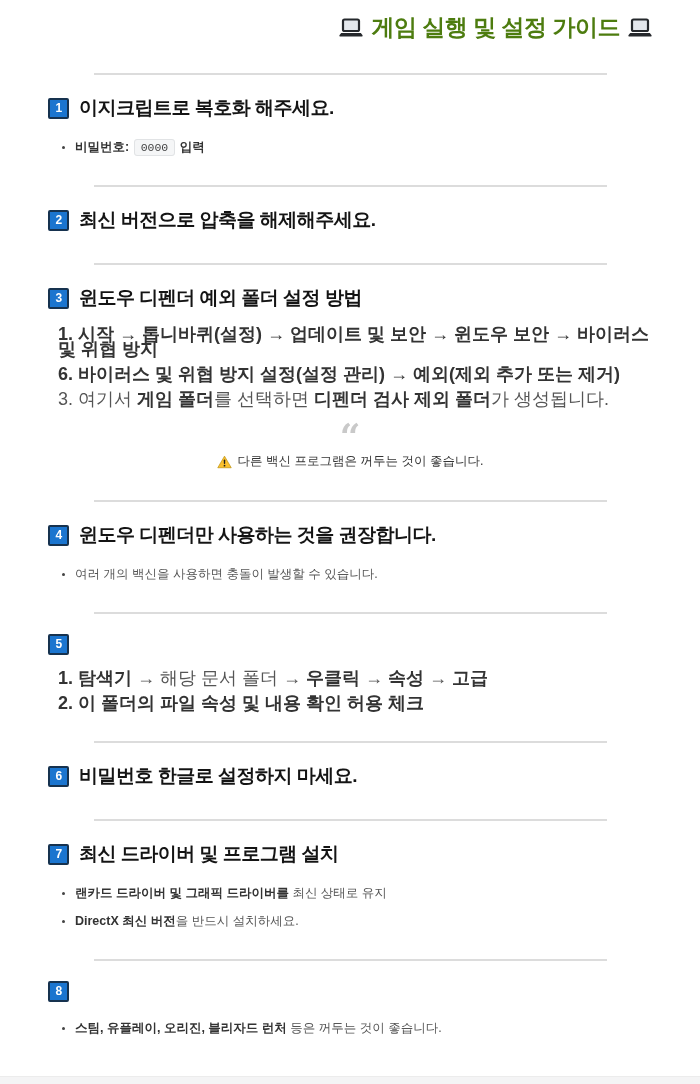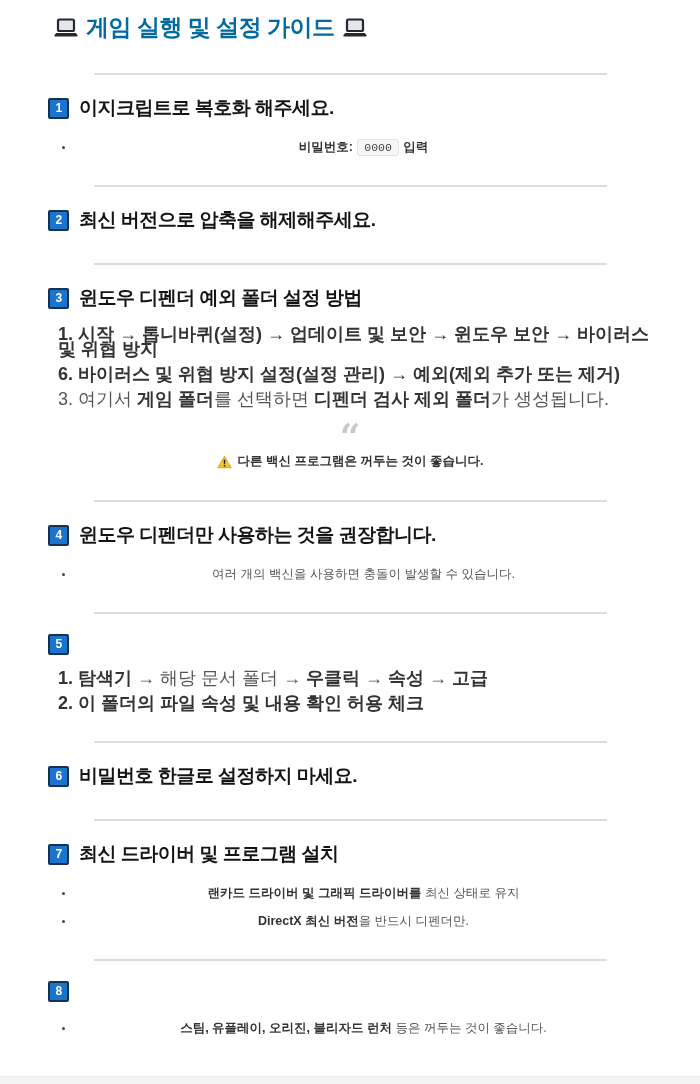--- a/index.html
+++ b/index.html
@@ -8,21 +8,21 @@
     background:#ffffff;
     font-family:"Liberation Sans","DejaVu Sans",sans-serif;
     -webkit-font-smoothing:antialiased;
   }
   .container{padding:6px 48px 0 48px;}
 
   
   h1.page-title{
     display:flex;align-items:center;gap:8px;
     margin:6px 0 22px 6px;
-    font-size:23px;font-weight:800;color:#0369a1;letter-spacing:-0.5px;
+    font-size:23px;font-weight:800;color:#4d7c0f;letter-spacing:-0.5px;justify-content:flex-end;
   }
   .laptop-icon{width:24px;height:19px;flex:0 0 auto;}
 
   
   hr.divider{
     border:none;border-top:2px solid #dcdcdc;
     width:513px;margin:30px auto 0 auto;
   }
 
   
@@ -33,21 +33,21 @@
   }
   .badge{
     flex:0 0 auto;
     width:17px;height:17px;line-height:17px;
     background:#1b75cf;border:2px solid #16324f;border-radius:2px;
     color:#fff;font-size:12px;font-weight:700;text-align:center;
     font-family:"Liberation Sans",sans-serif;
   }
 
   
-  ul.blist{list-style:none;margin:19px 0 0 0;padding:0 0 0 27px;text-align:center;}
+  ul.blist{list-style:none;margin:19px 0 0 0;padding:0 0 0 27px;}
   ul.blist li{
     position:relative;margin-top:13px;
     font-size:12.5px;line-height:15px;color:#555;
   }
   ul.blist li:first-child{margin-top:0;}
   ul.blist li::before{
     content:"";position:absolute;left:-13px;top:6px;
     width:3px;height:3px;border-radius:50%;background:#444;
   }
 
@@ -66,21 +66,21 @@
   }
 
   
   .quote{margin-top:14px;text-align:center;}
   .qmark{
     display:block;height:24px;line-height:30px;
     font-family:"DejaVu Serif","Liberation Serif",serif;
     font-size:36px;color:#c9c9c9;font-weight:700;
   }
   .qwarn{
-    margin-top:8px;font-size:12.5px;font-weight:700;color:#333;
+    margin-top:8px;font-size:12.5px;font-weight:400;color:#333;
     display:flex;align-items:center;justify-content:center;gap:6px;
   }
   .warning-icon{width:15px;height:14px;flex:0 0 auto;}
 
   .bottom-strip{
     position:absolute;left:0;right:0;bottom:0;height:7px;
     background:#f4f4f5;border-top:1px solid #ececec;
   }
 </style>
 </head>
@@ -175,21 +175,21 @@
     <hr class="divider">
   </section>
 
   <section>
     <h2 class="sec-h">
       <span class="badge">7</span>
       <span>최신 드라이버 및 프로그램 설치</span>
     </h2>
     <ul class="blist">
       <li><span class="b">랜카드 드라이버 및 그래픽 드라이버를</span><span> 최신 상태로 유지</span></li>
-      <li><span class="b">DirectX 최신 버전</span><span>을 반드시 디펜더만.</span></li>
+      <li><span class="b">DirectX 최신 버전</span><span>을 반드시 설치하세요.</span></li>
     </ul>
     <hr class="divider">
   </section>
 
   <section>
     <h2 class="sec-h">
       <span class="badge">8</span>
     </h2>
     <ul class="blist">
       <li><span class="b">스팀, 유플레이, 오리진, 블리자드 런처</span><span> 등은 꺼두는 것이 좋습니다.</span></li>

